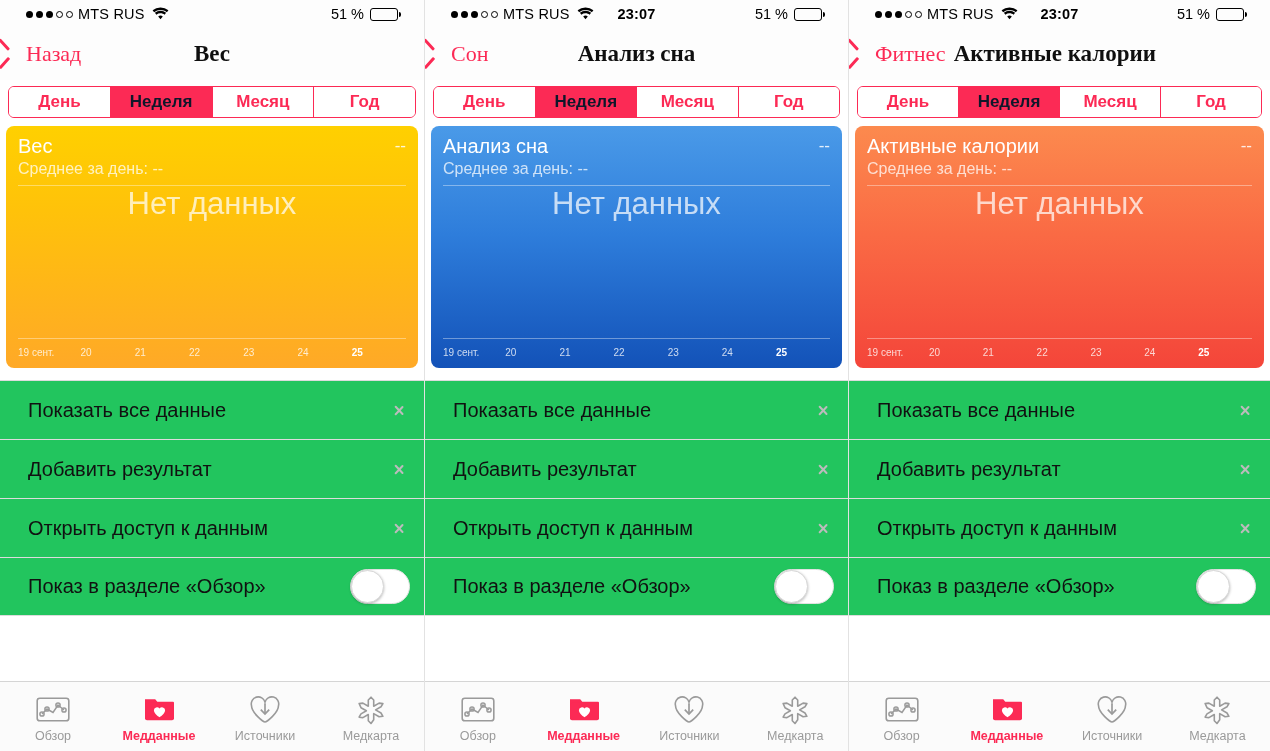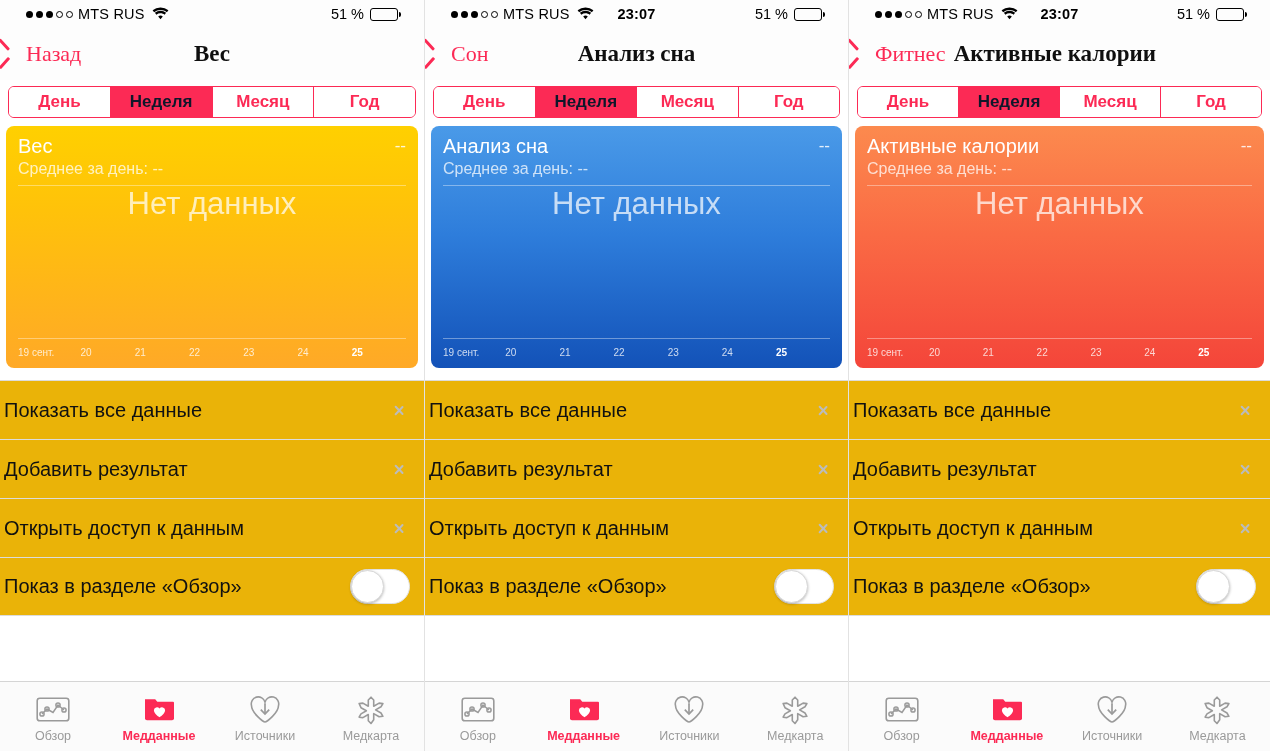--- a/index.html
+++ b/index.html
@@ -158,24 +158,24 @@
   }
   .axis-tick { flex: 1 1 0; text-align: left; white-space: nowrap; }
   .axis-tick.first { flex: 1.15 1 0; }
   .axis-tick.bold { color: #fff; font-weight: bold; }
 
   
   .list { margin-top: 12px; }
   .row {
     height: 59px;
     display: flex; align-items: center;
-    padding: 0 14px 0 4px;
+    padding: 0 14px 0 28px;
     border-top: 1px solid #dcdcdc;
     cursor: pointer;
-    background: #eab308;
+    background: #22c55e;
   }
   .row:first-child { border-top: 1px solid #dcdcdc; }
   .row.last { border-bottom: 1px solid #dcdcdc; }
   .row-label { font-size: 20px; color: #111; flex: 1 1 auto; }
   .chev {
     width: 11px; height: 18px; position: relative; flex: 0 0 11px; margin-right: 4px;
   }
   .chev::before, .chev::after {
     content: ""; position: absolute; left: 0; width: 12px; height: 2px;
     background: #bcbcbc; border-radius: 1px;

